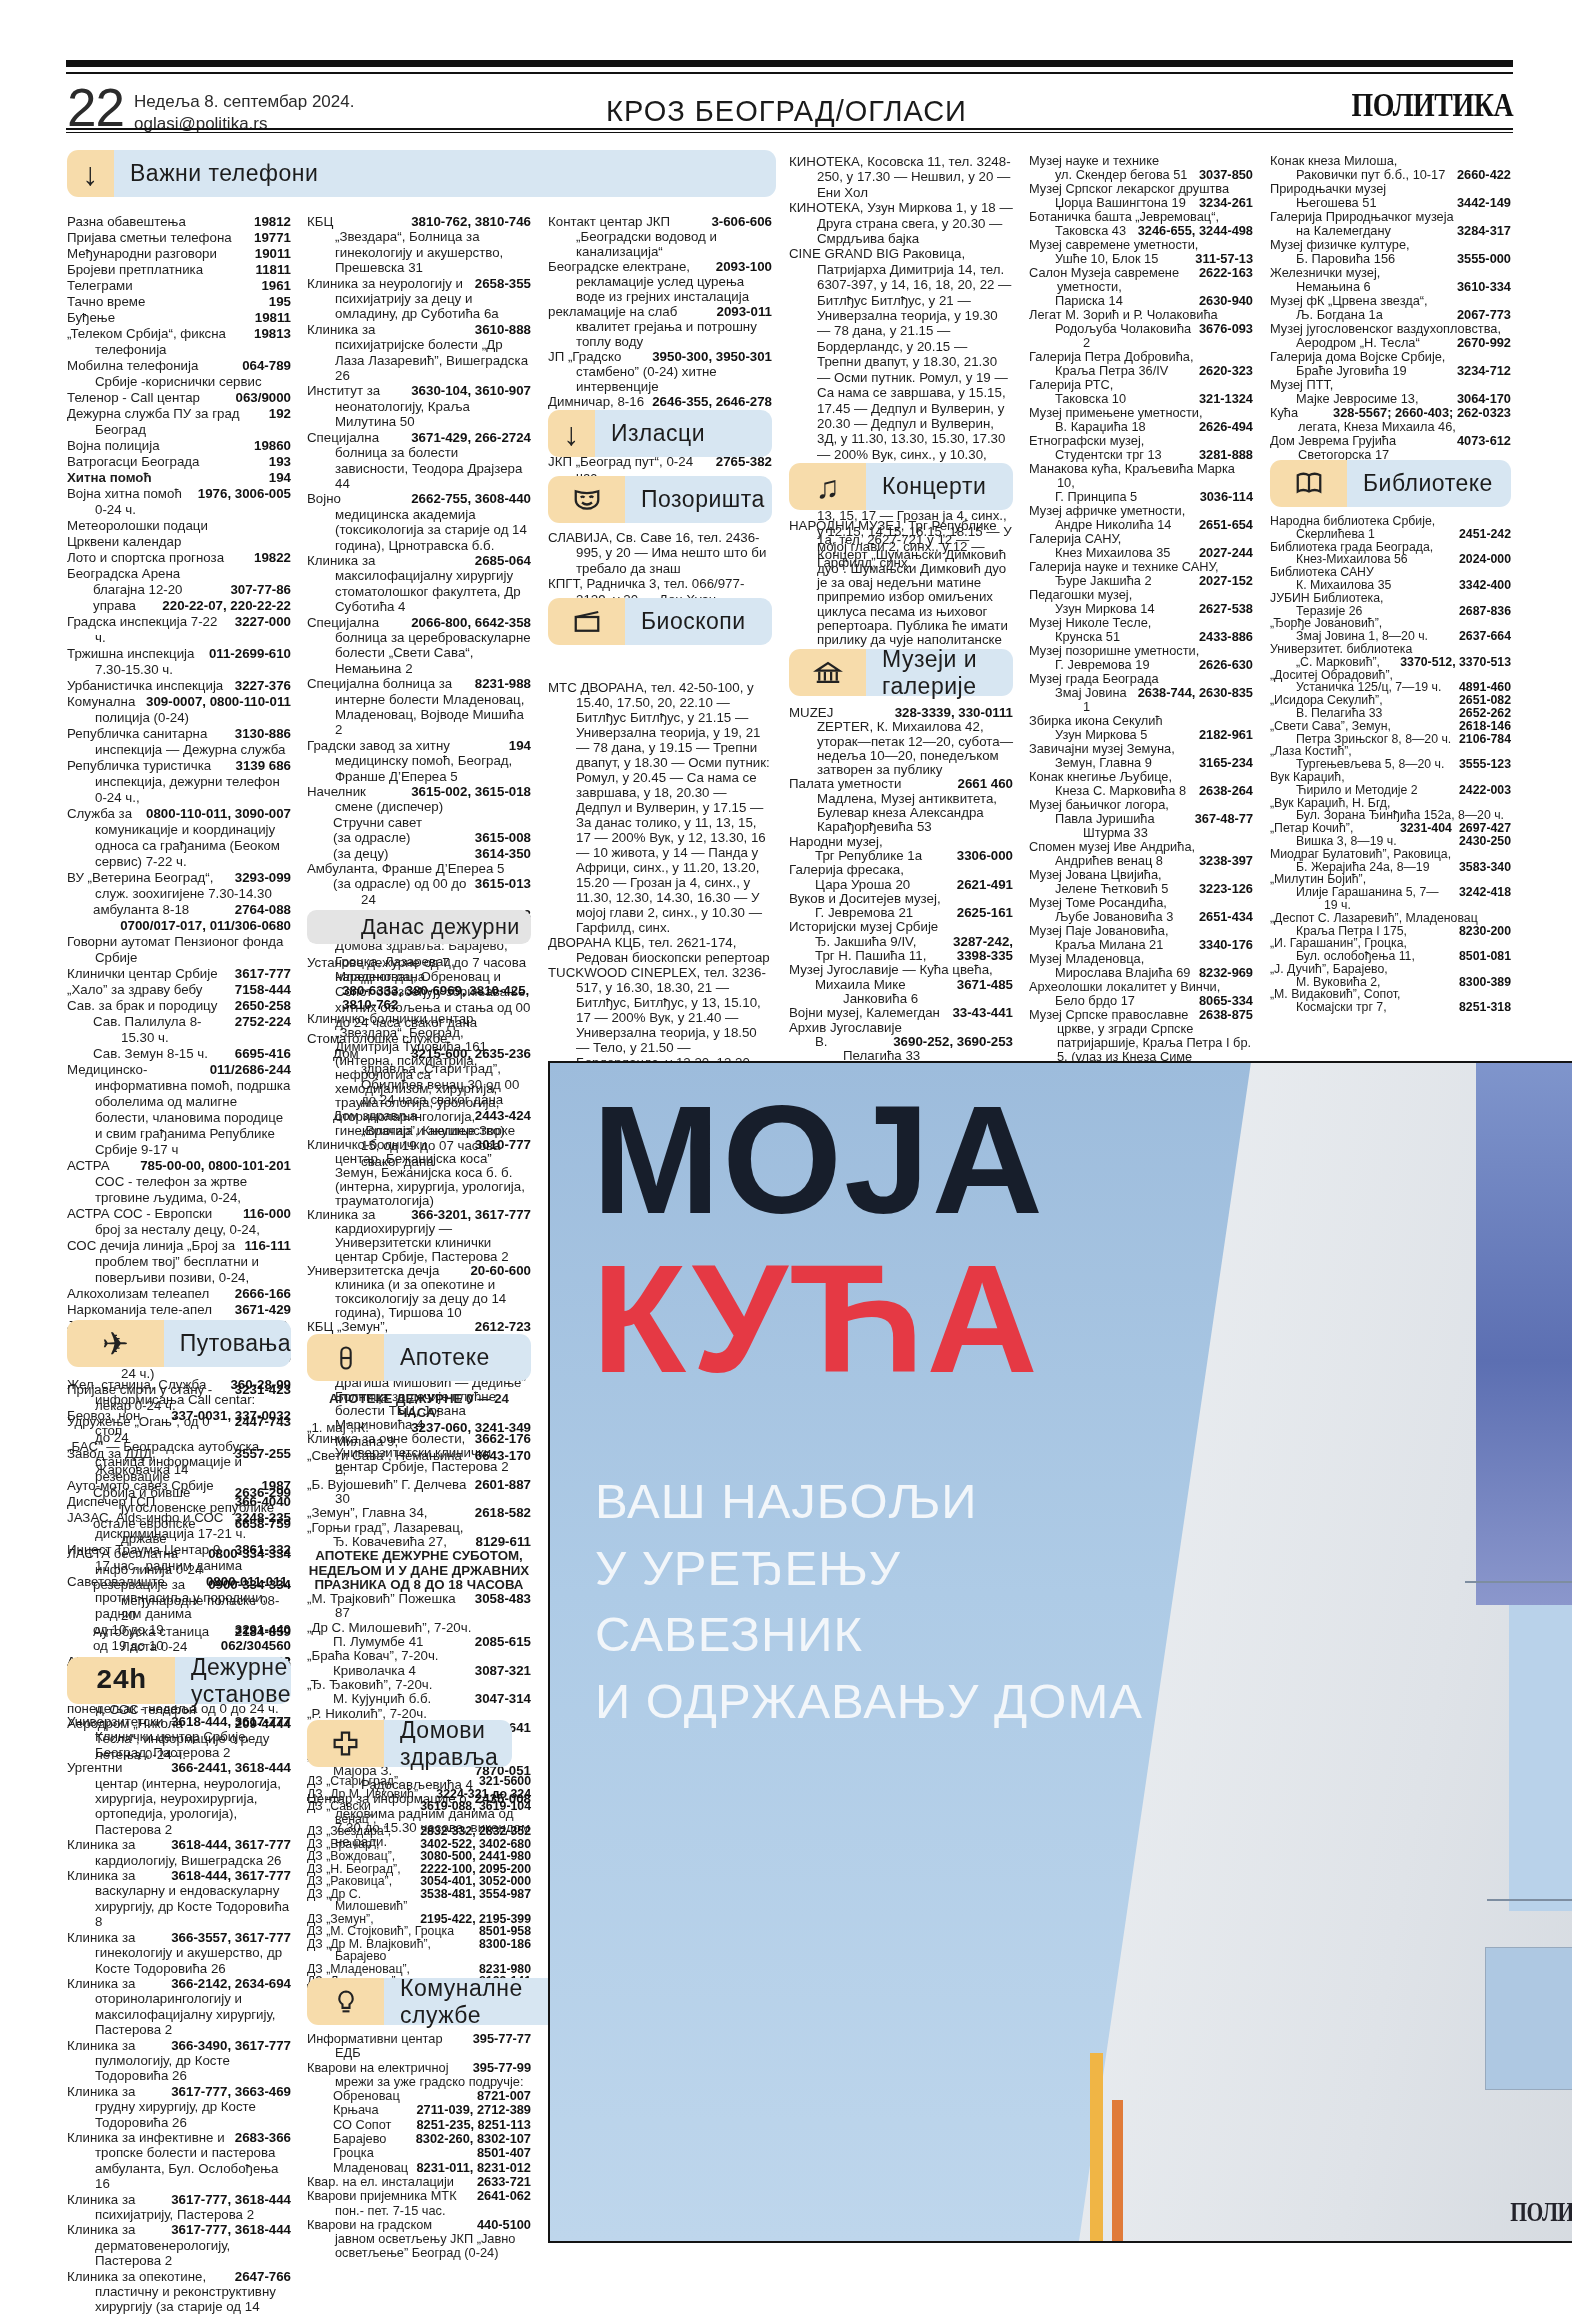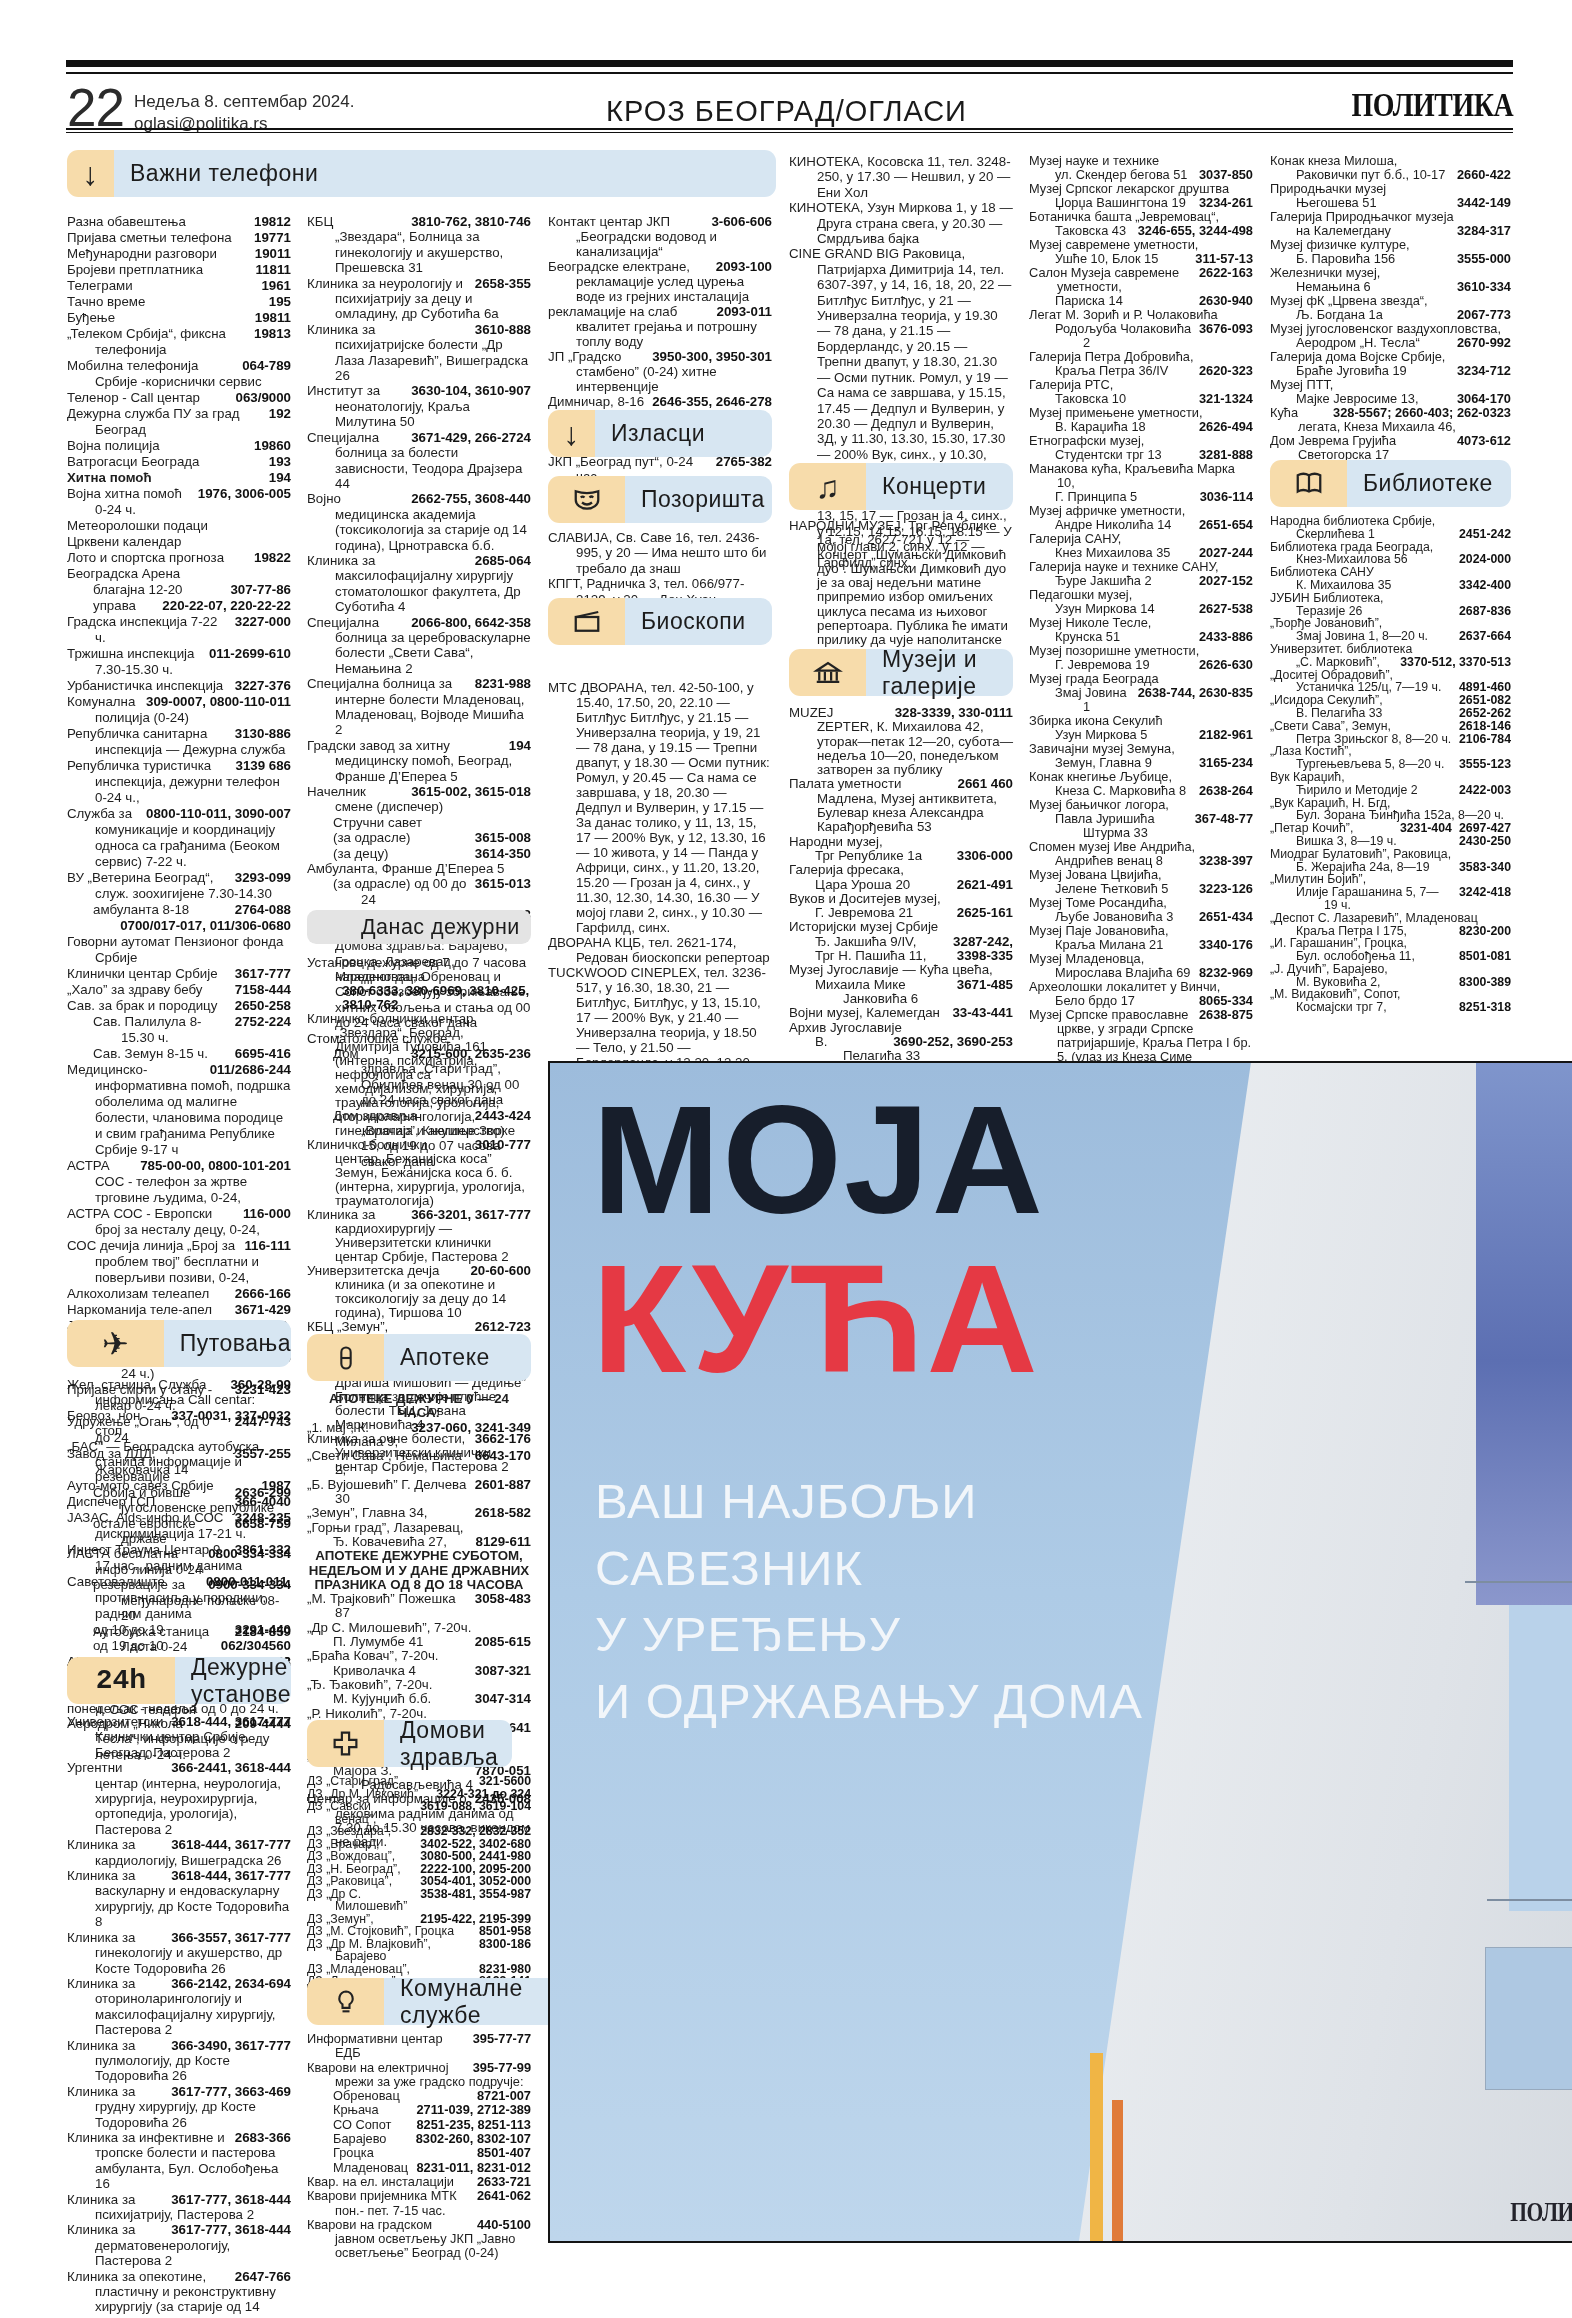--- a/index.html
+++ b/index.html
@@ -539,19 +539,19 @@
   <div class="glass2"></div>
   <div class="win" style="right:6%;top:75%;width:9%;height:12%;"></div>
   <div class="rail" style="right:2%;top:44%;width:15%;"></div>
   <div class="rail" style="right:2%;top:71%;width:13%;"></div>
   <div class="acc1"></div>
   <div class="acc2"></div>
   <div id="ad-title1">МОЈА</div>
   <div id="ad-title2">КУЋА</div>
   <div id="ad-slogan">
     <div>ВАШ НАЈБОЉИ</div>
+    <div>У УРЕЂЕЊУ</div>
     <div>САВЕЗНИК</div>
-    <div>У УРЕЂЕЊУ</div>
     <div>И ОДРЖАВАЊУ ДОМА</div>
   </div>
   <div id="ad-brand">ПОЛИТИКА</div>
 </div>
 
 
 </body></html>

